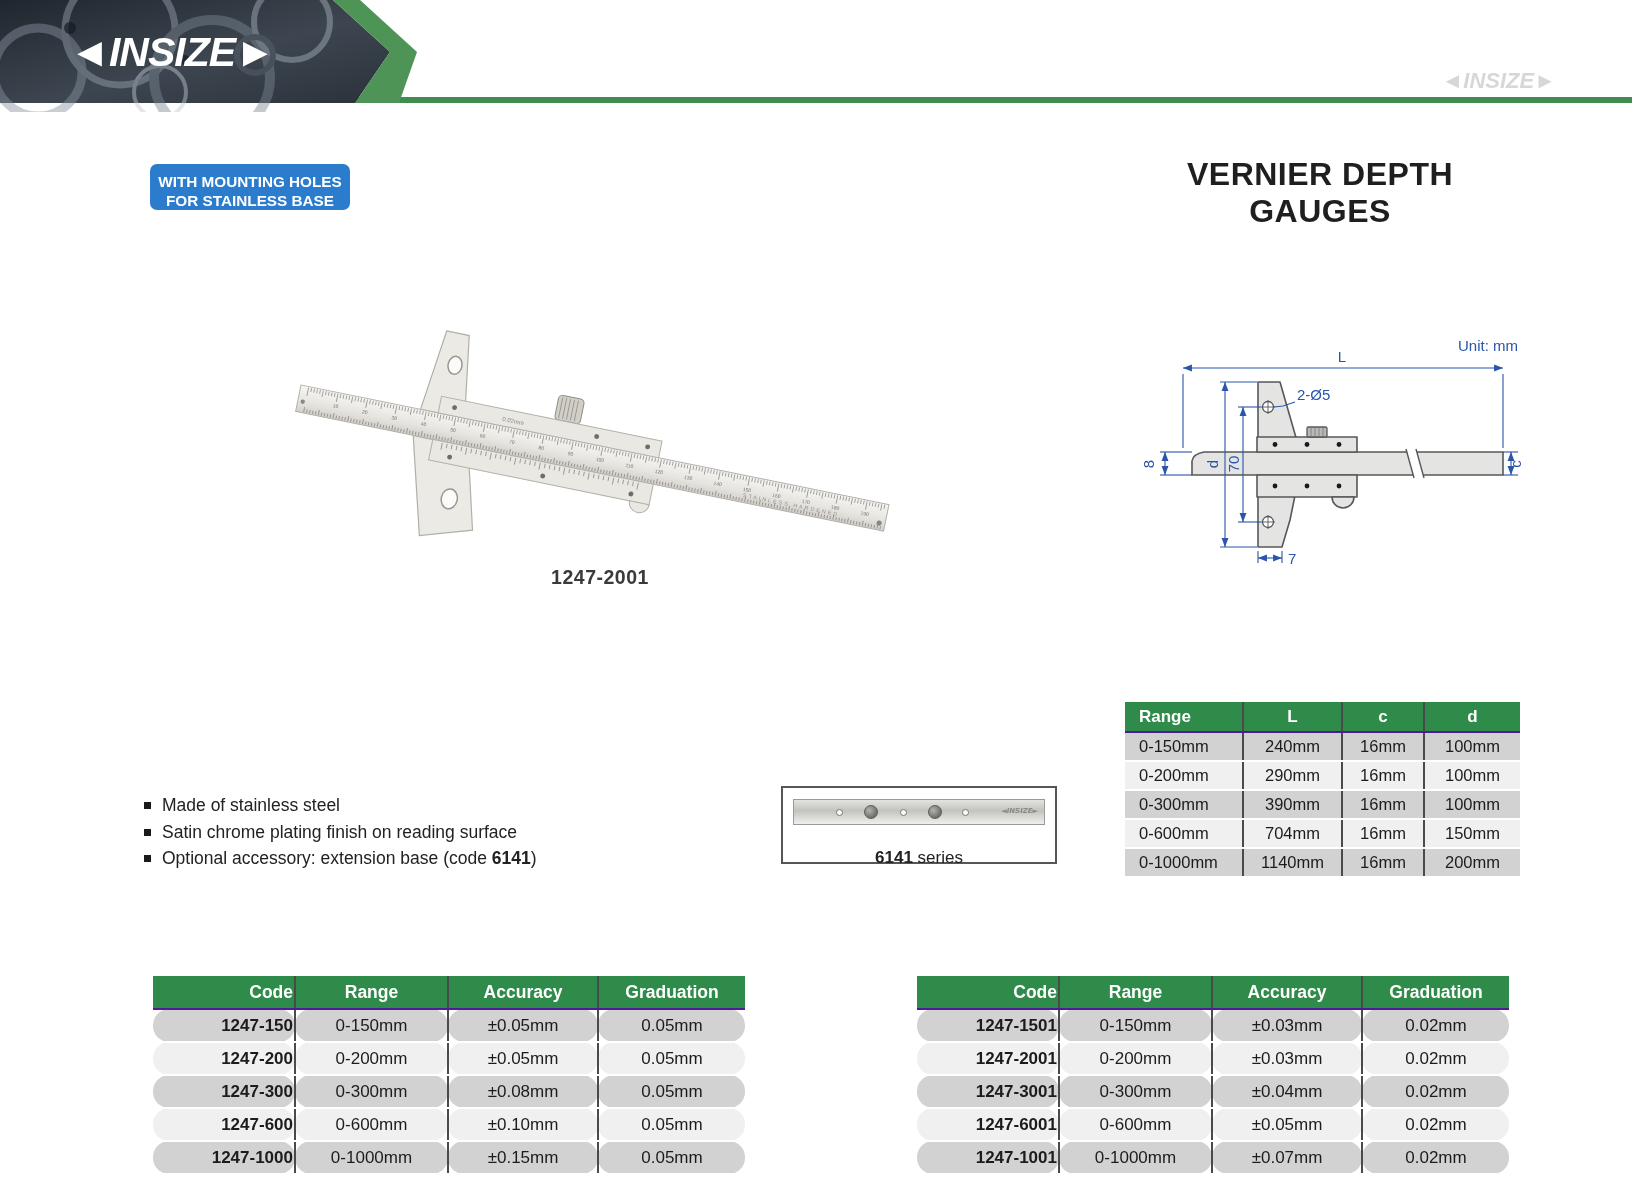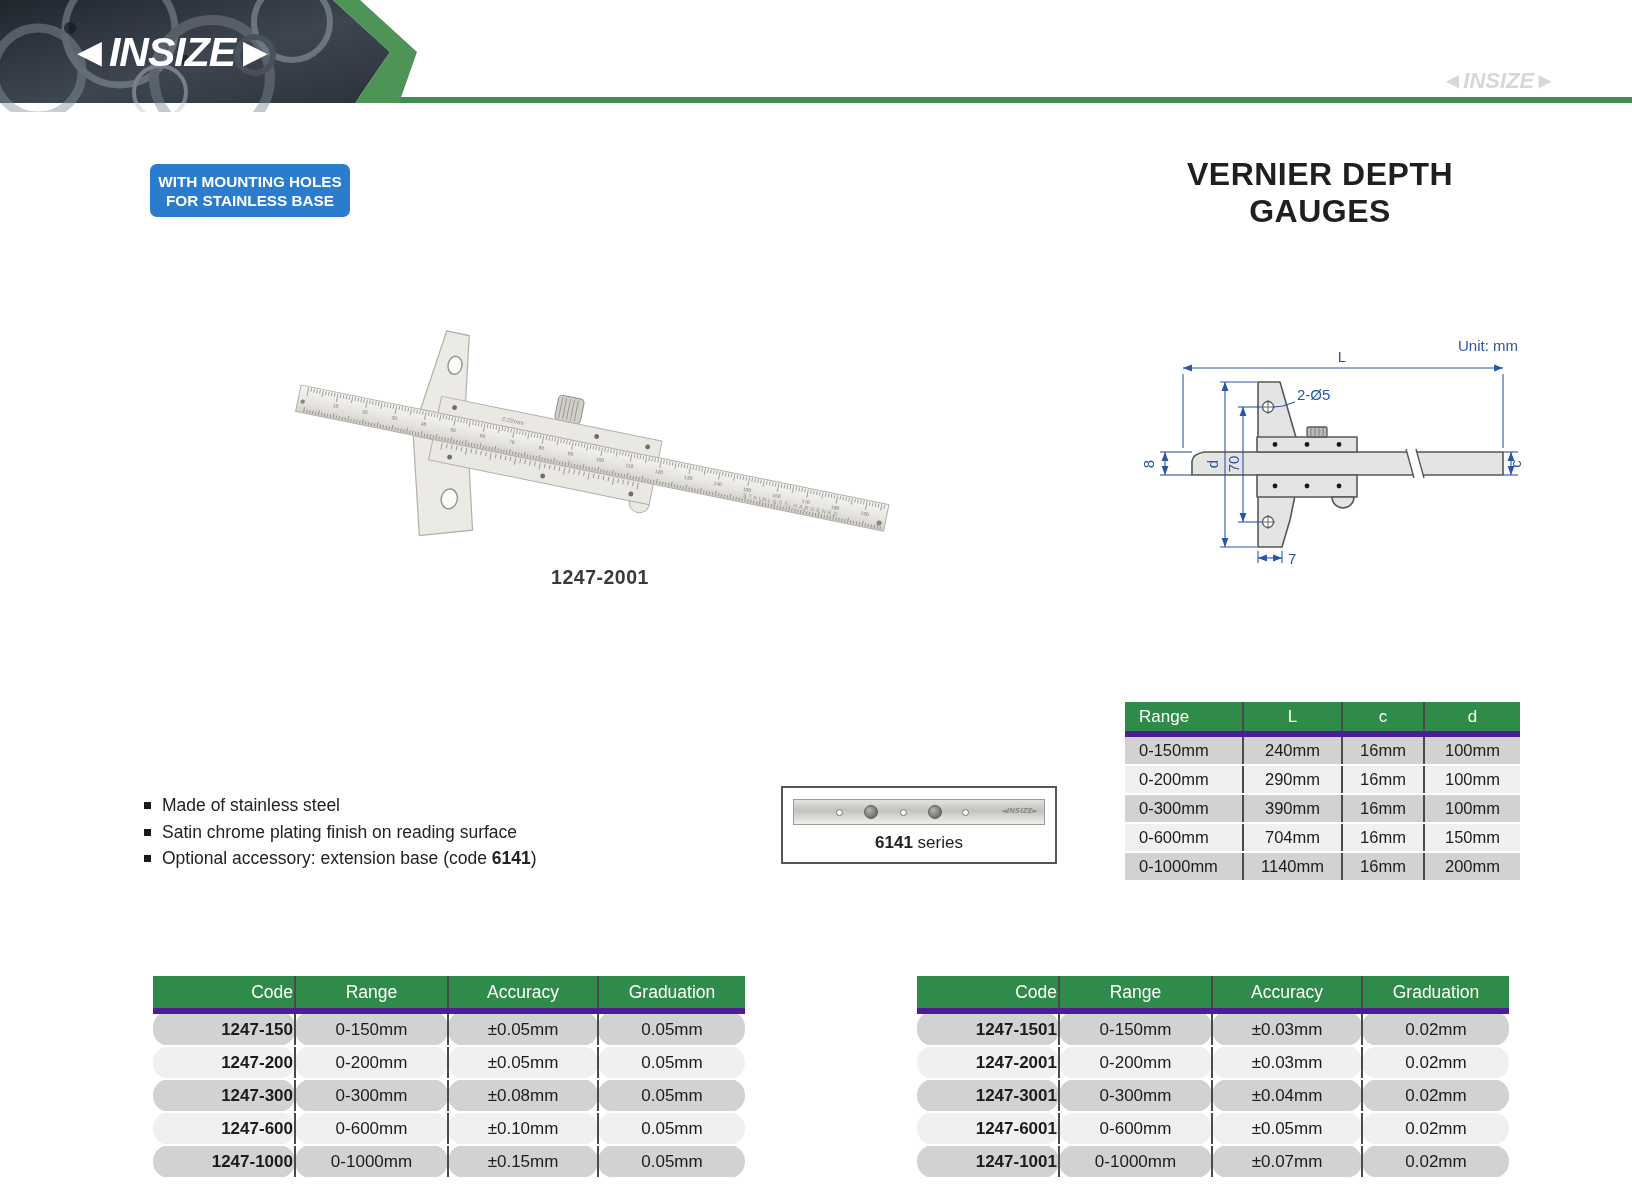--- a/index.html
+++ b/index.html
@@ -1,20 +1,20 @@
 <!DOCTYPE html>
 <html><head>
 <meta charset="utf-8">
 <style>
   html,body{margin:0;padding:0;background:#fff;}
   .page{position:relative;width:1632px;height:1201px;background:#ffffff;overflow:hidden;
         font-family:"Liberation Sans",sans-serif;color:#1c1c1c;}
   svg text{font-family:"Liberation Sans",sans-serif;}
 
-  .badge{position:absolute;left:150px;top:164px;width:200px;height:53px;background:#2b7ccd;
+  .badge{position:absolute;left:150px;top:164px;width:200px;height:46px;background:#2b7ccd;
          border-radius:7px;color:#fff;font-weight:bold;font-size:15.3px;text-align:center;
          line-height:19px;padding-top:8px;box-sizing:border-box;}
   .title{position:absolute;left:1118px;top:156px;width:404px;margin:0;text-align:center;
          font-size:32px;font-weight:bold;color:#1f1f1f;letter-spacing:.5px;}
 
   .product-label{position:absolute;left:455px;top:566px;width:290px;text-align:center;
                  font-size:19.5px;font-weight:bold;color:#3a3a3a;letter-spacing:.5px;}
 
   .features{position:absolute;left:144px;top:792px;margin:0;padding:0;list-style:none;
             font-size:17.5px;color:#222;}
@@ -27,25 +27,25 @@
   .ext-box{position:absolute;left:781px;top:786px;width:276px;height:78px;border:2px solid #54575a;
            background:#fff;box-sizing:border-box;}
   .ext-bar{position:relative;margin:11px 10px 0 10px;height:24px;border:1px solid #9a9a97;
            background:linear-gradient(#e3e3e0,#c2c2bf 45%,#d8d8d5 70%,#efefec);}
   .ext-hole{position:absolute;top:9px;width:5px;height:5px;border-radius:50%;background:#fdfdfd;
             border:1px solid #77756f;}
   .ext-screw{position:absolute;top:5px;width:12px;height:12px;border-radius:50%;
              background:radial-gradient(circle at 35% 35%,#b5b3ae,#716f6a 70%);border:1px solid #5e5c57;}
   .ext-logo{position:absolute;right:6px;top:7px;font-size:7px;color:#8a8a86;font-weight:bold;
             font-style:italic;font-family:"DejaVu Sans",sans-serif;}
-  .ext-series{margin-top:8px;text-align:center;font-size:17px;color:#222;}
+  .ext-series{margin-top:23px;text-align:center;font-size:17px;color:#222;}
 
   table{position:absolute;border-collapse:collapse;table-layout:fixed;}
-  th{background:#2f8b4a;color:#fff;font-weight:normal;border-right:2px solid #4a4a4a;
-     border-bottom:6px solid #4c1d95;text-align:center;}
+  th{background:#2f8b4a;color:#fff;font-weight:bold;border-right:2px solid #4a4a4a;
+     border-bottom:2px solid #4c1d95;text-align:center;}
   td{text-align:center;border-right:2px solid #4a4a4a;border-bottom:2px solid #fff;}
   th:last-child,td:last-child{border-right:none;}
   tbody tr:nth-child(odd){background:#d2d2d2;}
   tbody tr:nth-child(even){background:#f0f0f0;}
 
   .dim-table{left:1125px;top:702px;width:395px;font-size:16.5px;}
   .dim-table th{height:27px;font-size:17px;}
   .dim-table td{height:25px;}
   .dim-table th:first-child,.dim-table td:first-child{text-align:left;padding-left:14px;}
 

